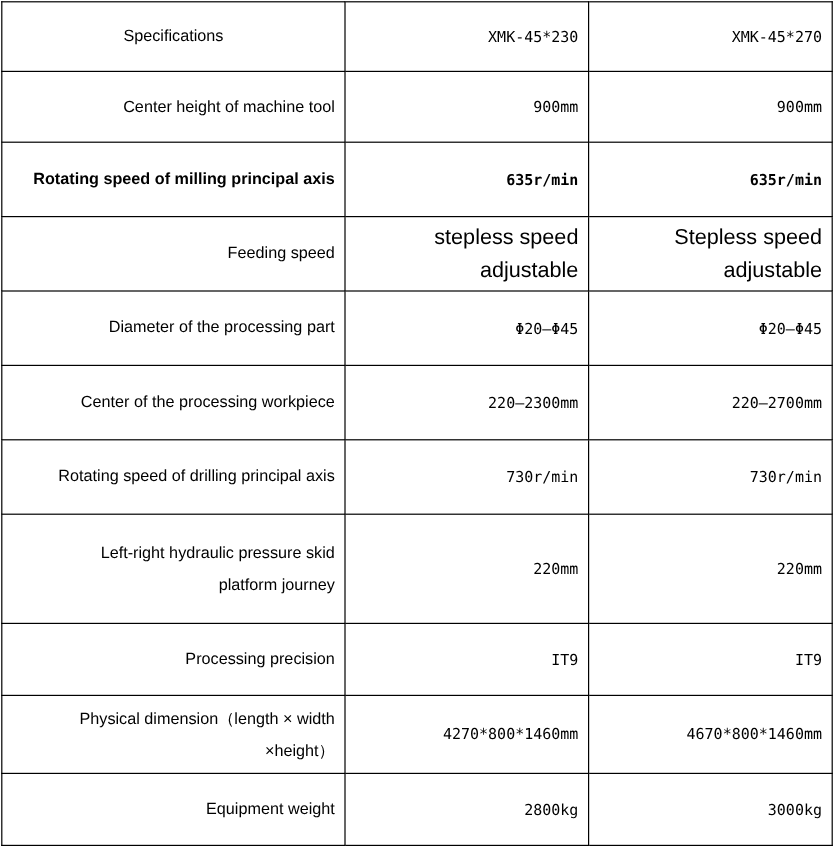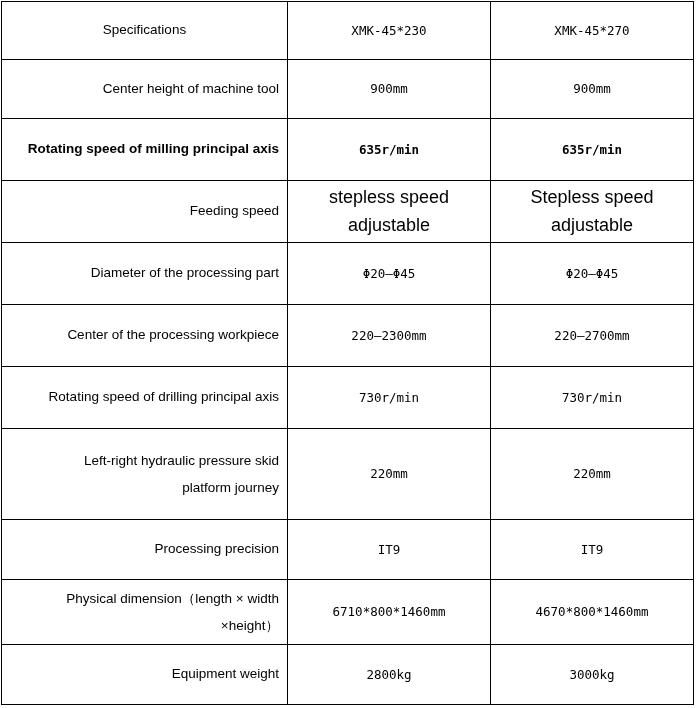--- a/index.html
+++ b/index.html
@@ -32,21 +32,21 @@
 
   td.label {
     text-align: right;
     font-family: "Liberation Sans", sans-serif;
     font-size: 13.5px;
   }
   td.label.center {
     text-align: center;
   }
   td.value {
-    text-align: center;
+    text-align: right;
     font-family: "DejaVu Sans Mono", monospace;
     font-size: 12.5px;
     letter-spacing: 0px;
   }
   td.value.sans {
     font-family: "Liberation Sans", sans-serif;
     font-size: 18px;
   }
   tr.r-header td { height: 57px; }
   tr.r1 td { height: 58px; }
@@ -137,21 +137,21 @@
       <td class="value">IT9</td>
     </tr>
 
     <tr class="r9">
       <td class="label">
         <span class="label-multiline">
           <span>Physical dimension（length × width</span>
           <span>×height）</span>
         </span>
       </td>
-      <td class="value">6710*800*1460mm</td>
+      <td class="value">4270*800*1460mm</td>
       <td class="value">4670*800*1460mm</td>
     </tr>
 
     <tr class="r10">
       <td class="label">Equipment weight</td>
       <td class="value">2800kg</td>
       <td class="value">3000kg</td>
     </tr>
   </tbody>
 </table>

